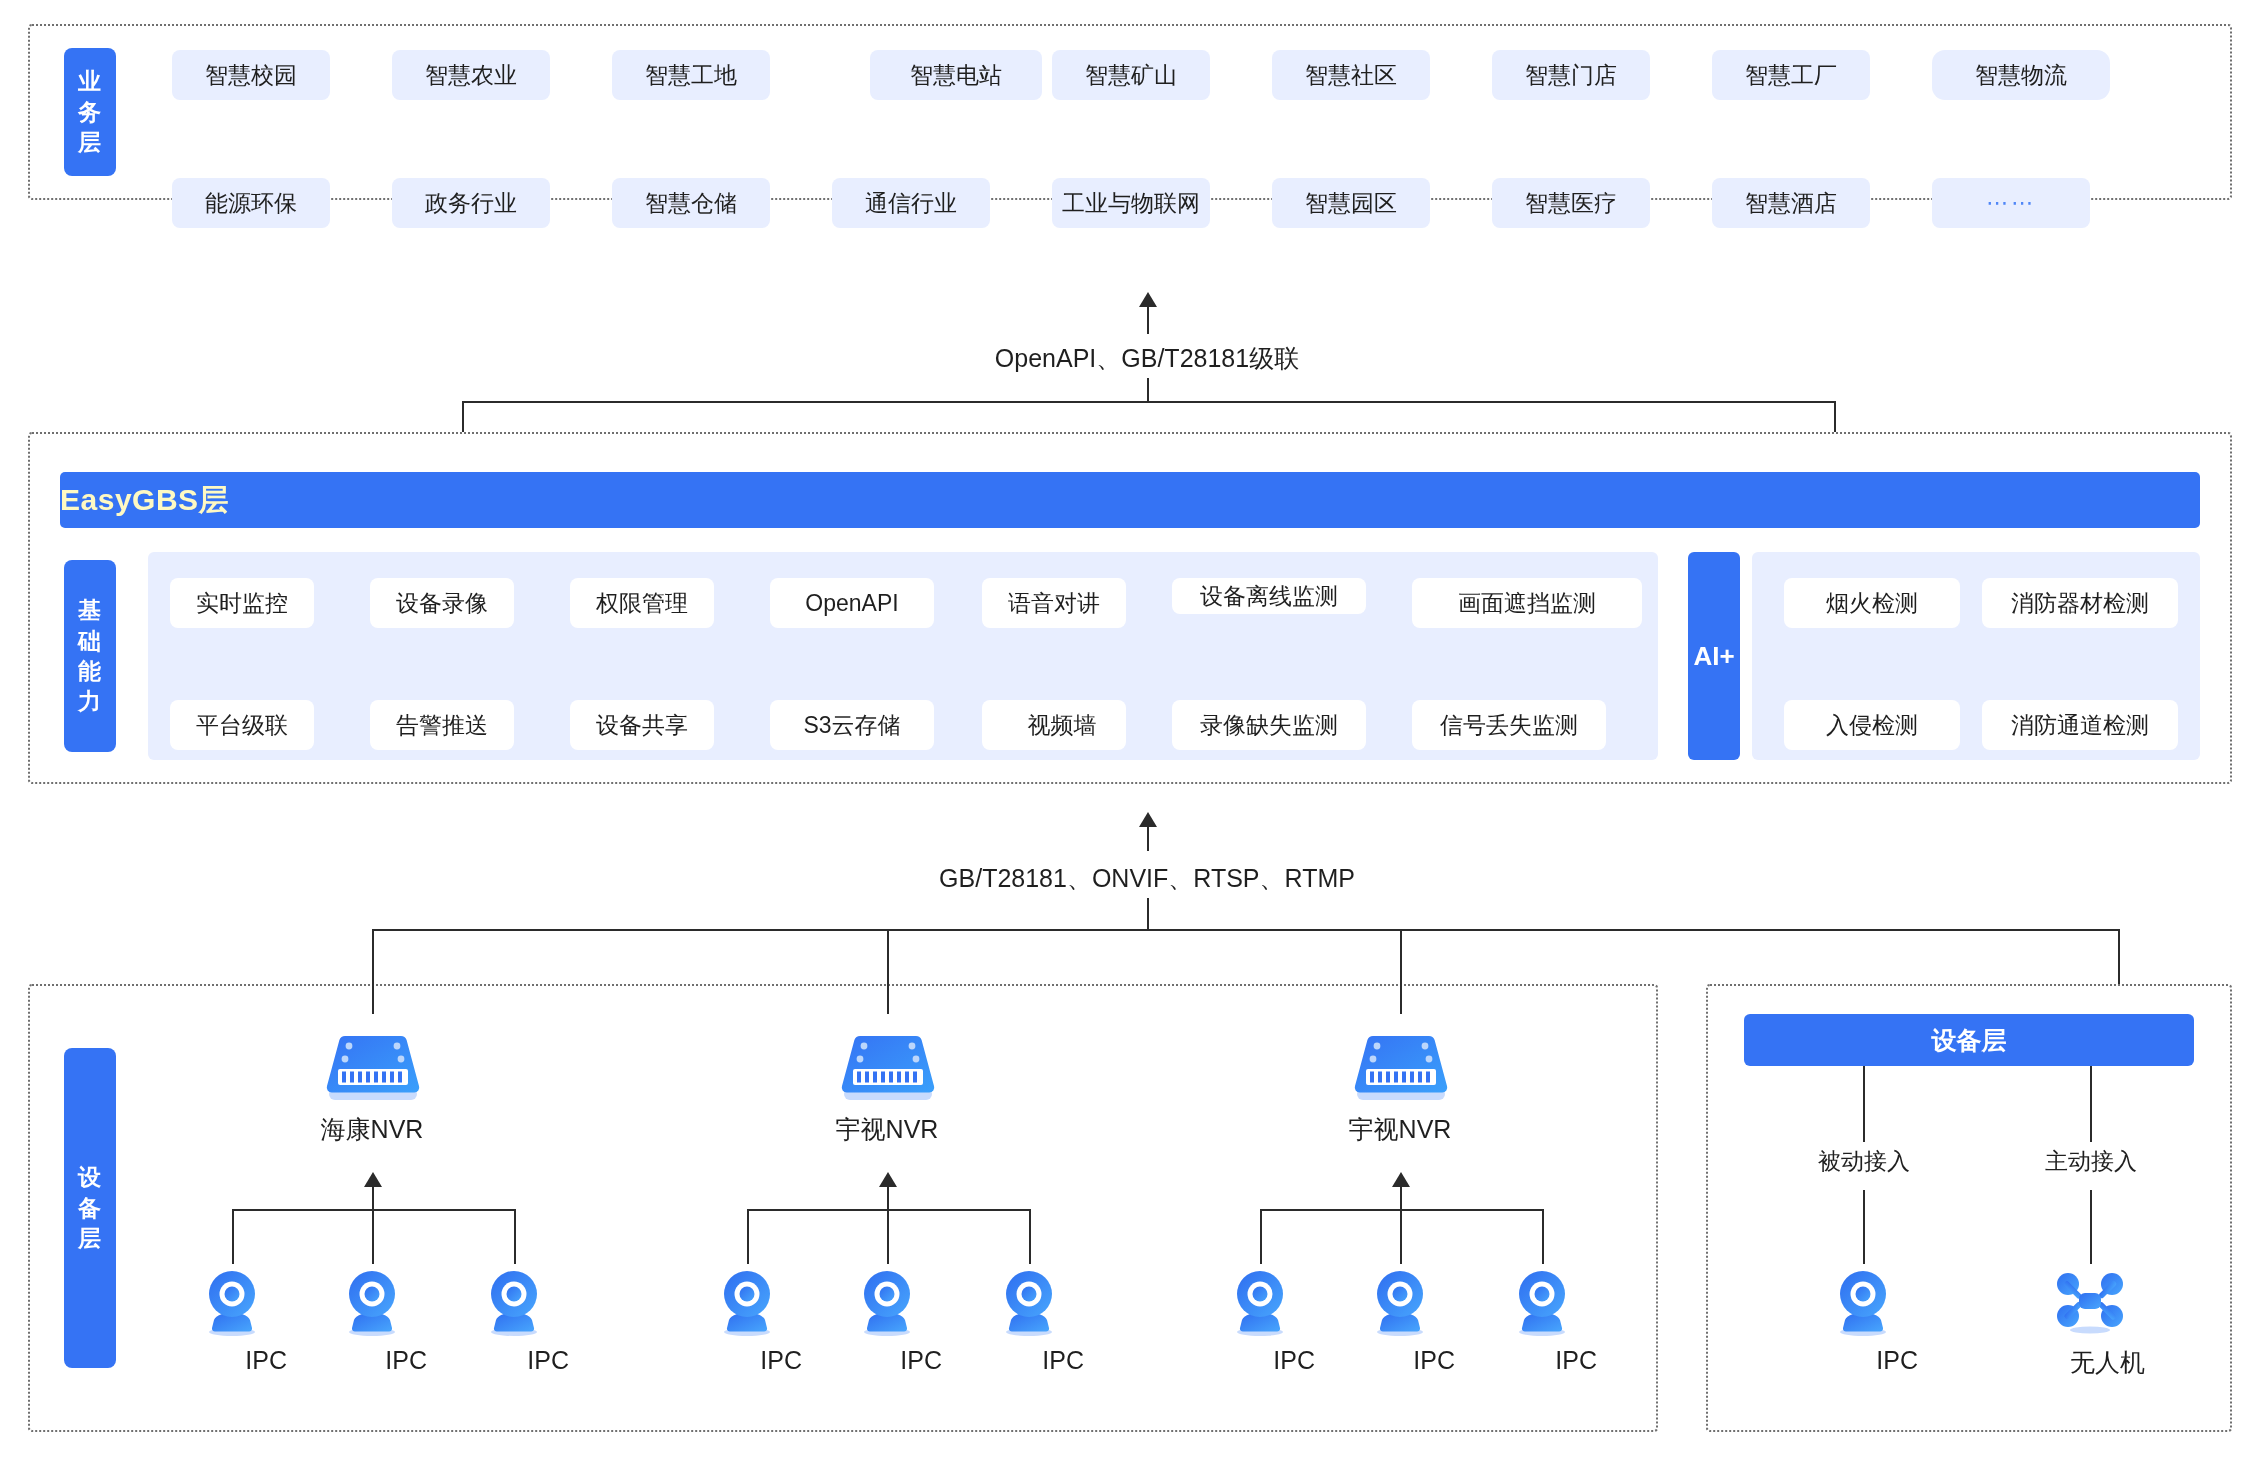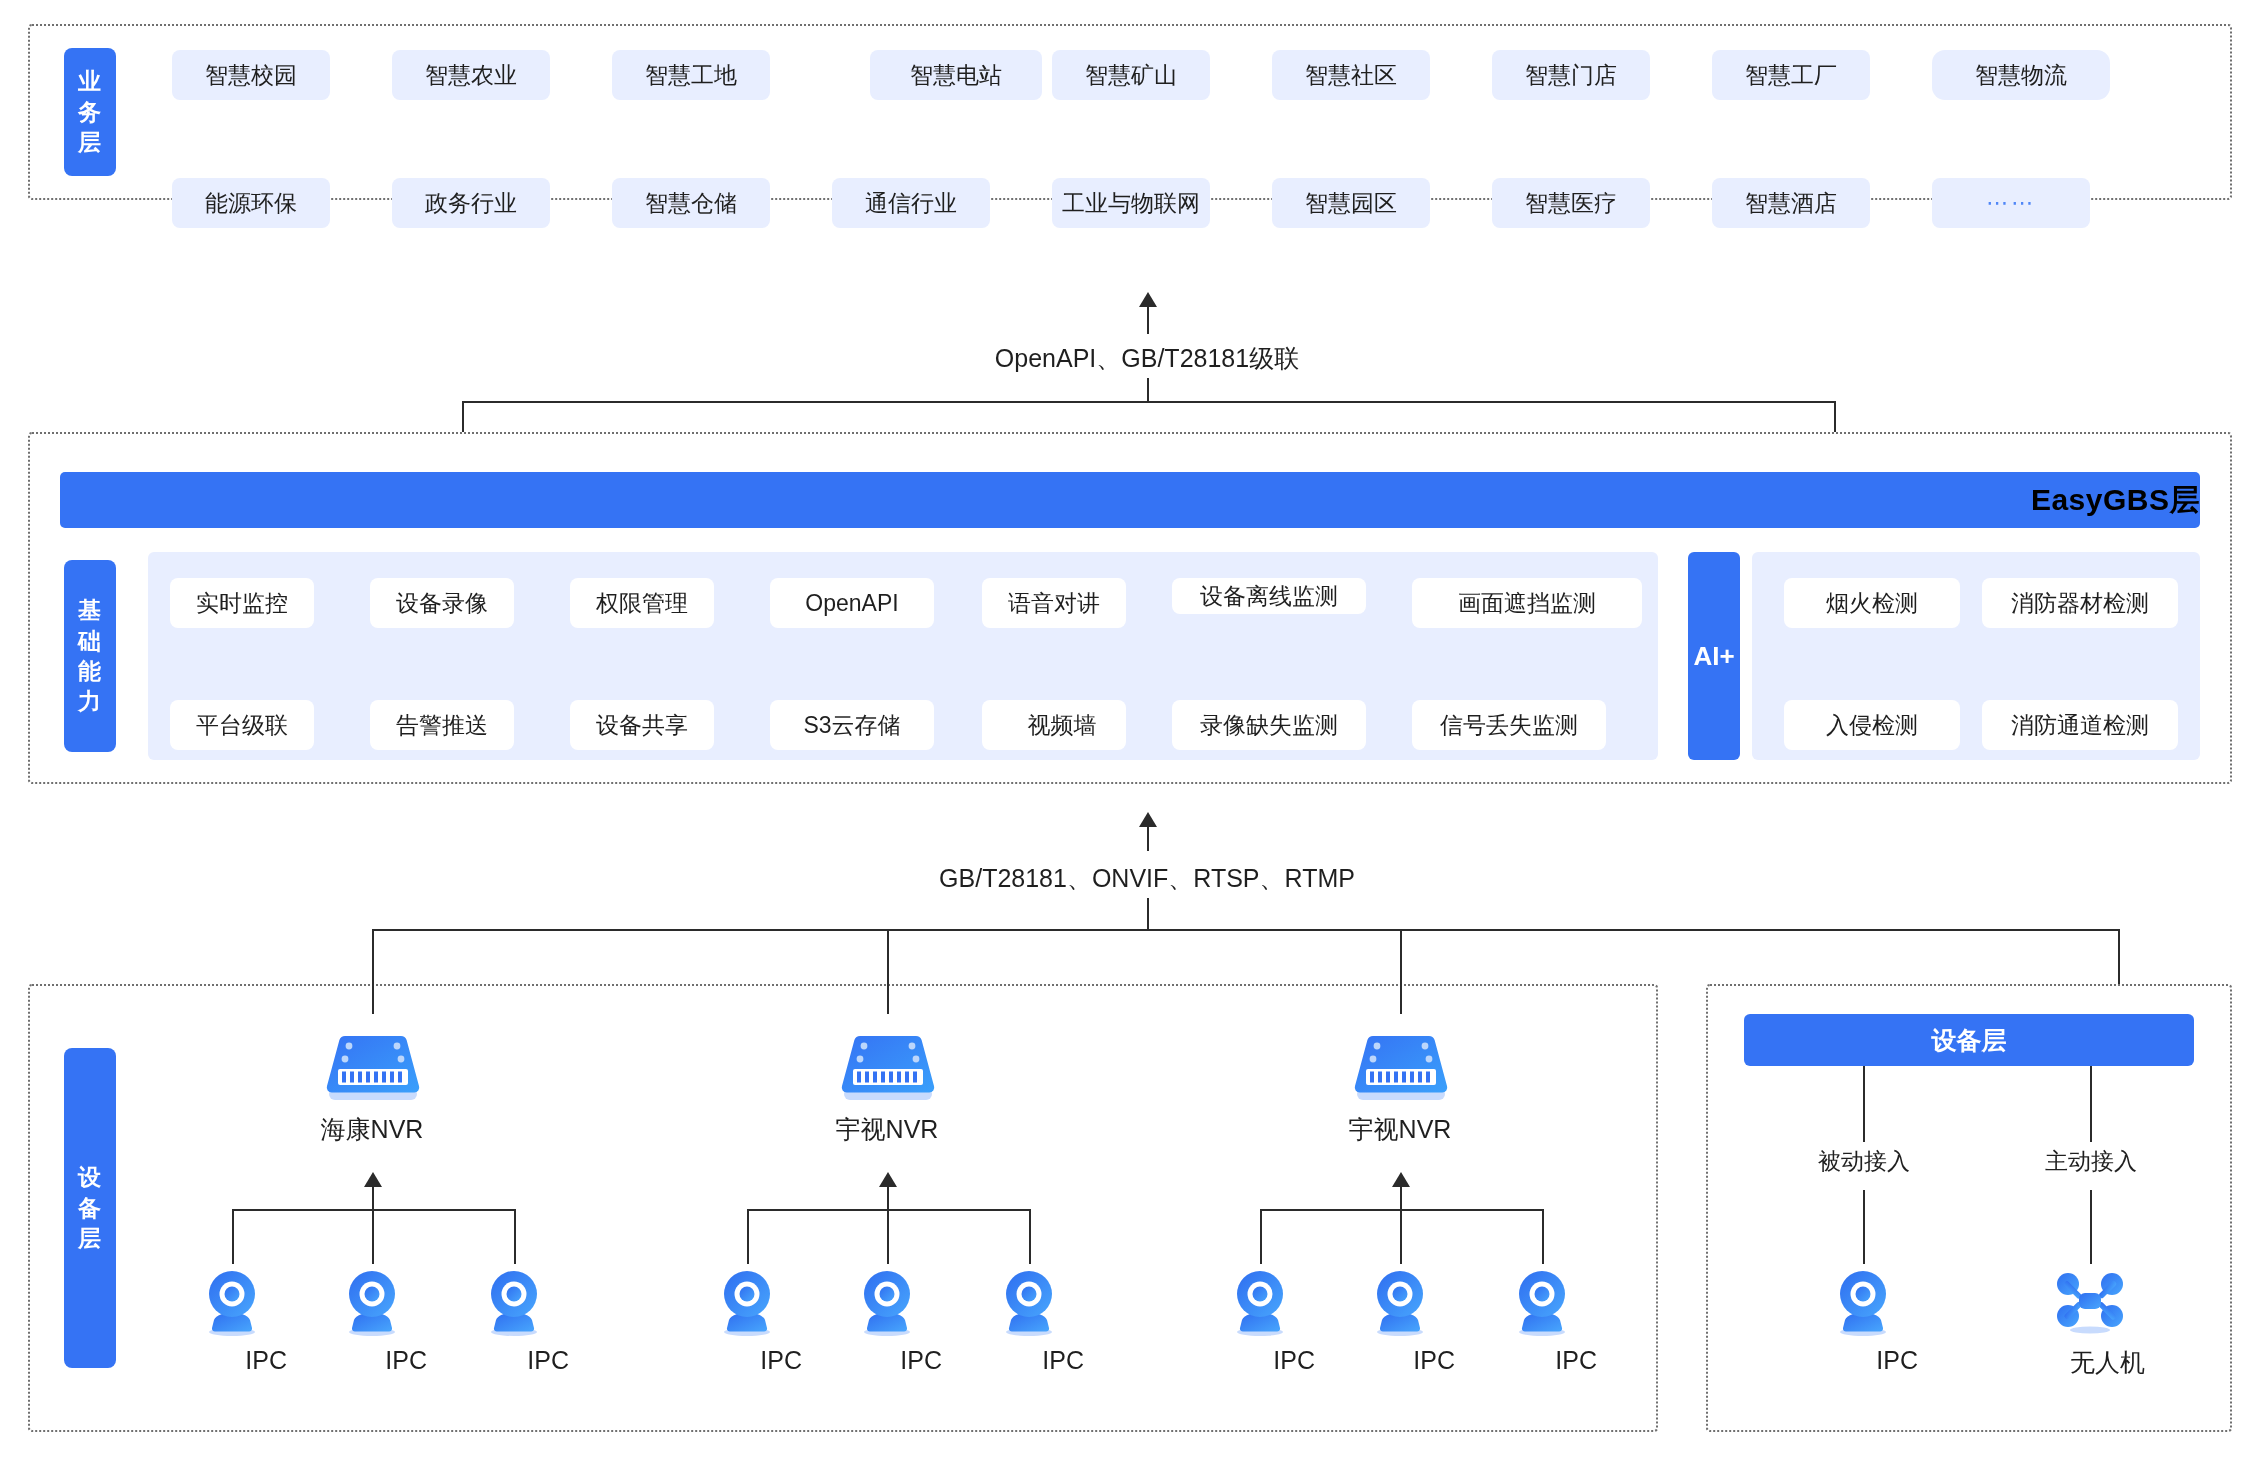--- a/index.html
+++ b/index.html
@@ -60,22 +60,22 @@
     box-sizing:border-box;
     white-space:nowrap;
   }
   .chip.white{background:#ffffff;}
   .chip.dots{color:#4f86f7;letter-spacing:3px;font-size:22px;}
 
   
   #easygbs-bar{
     position:absolute;left:60px;top:472px;width:2140px;height:56px;
     background:#3573f4;border-radius:5px;
-    display:flex;align-items:center;justify-content:flex-end;
-    color:#000000;font-size:30px;font-weight:600;letter-spacing:.5px;
+    display:flex;align-items:center;justify-content:flex-start;
+    color:#fef9c3;font-size:30px;font-weight:600;letter-spacing:.5px;
   }
 
   
   .inner-pane{
     position:absolute;background:#e8eeff;border-radius:6px;box-sizing:border-box;
   }
   #capability-pane{left:148px;top:552px;width:1510px;height:208px;}
   #ai-pane{left:1752px;top:552px;width:448px;height:208px;}
   #ai-tab{
     position:absolute;left:1688px;top:552px;width:52px;height:208px;

